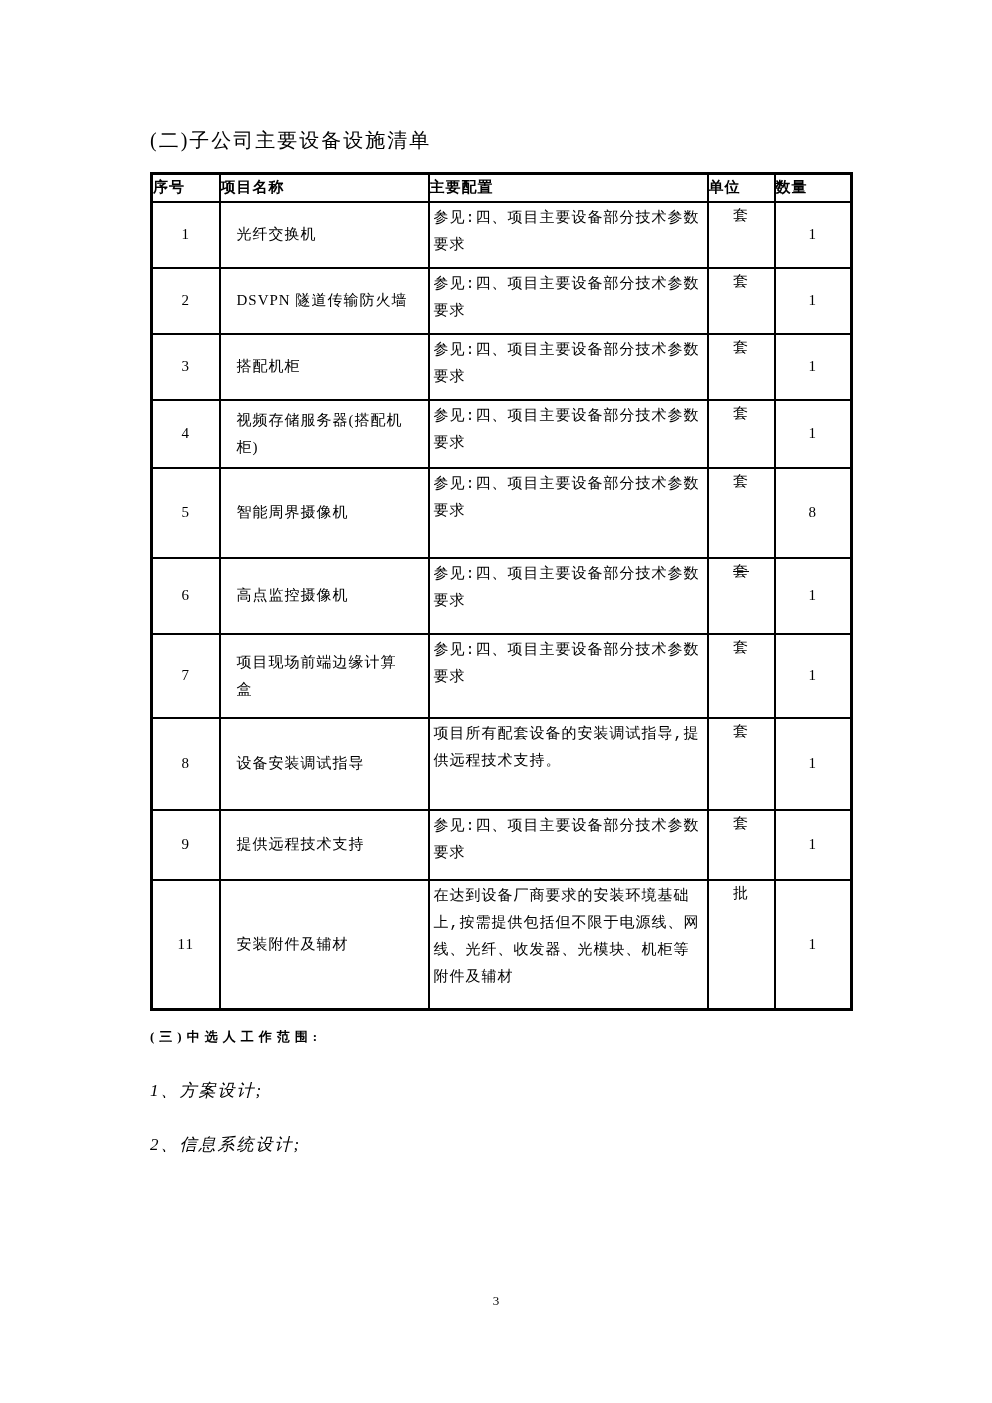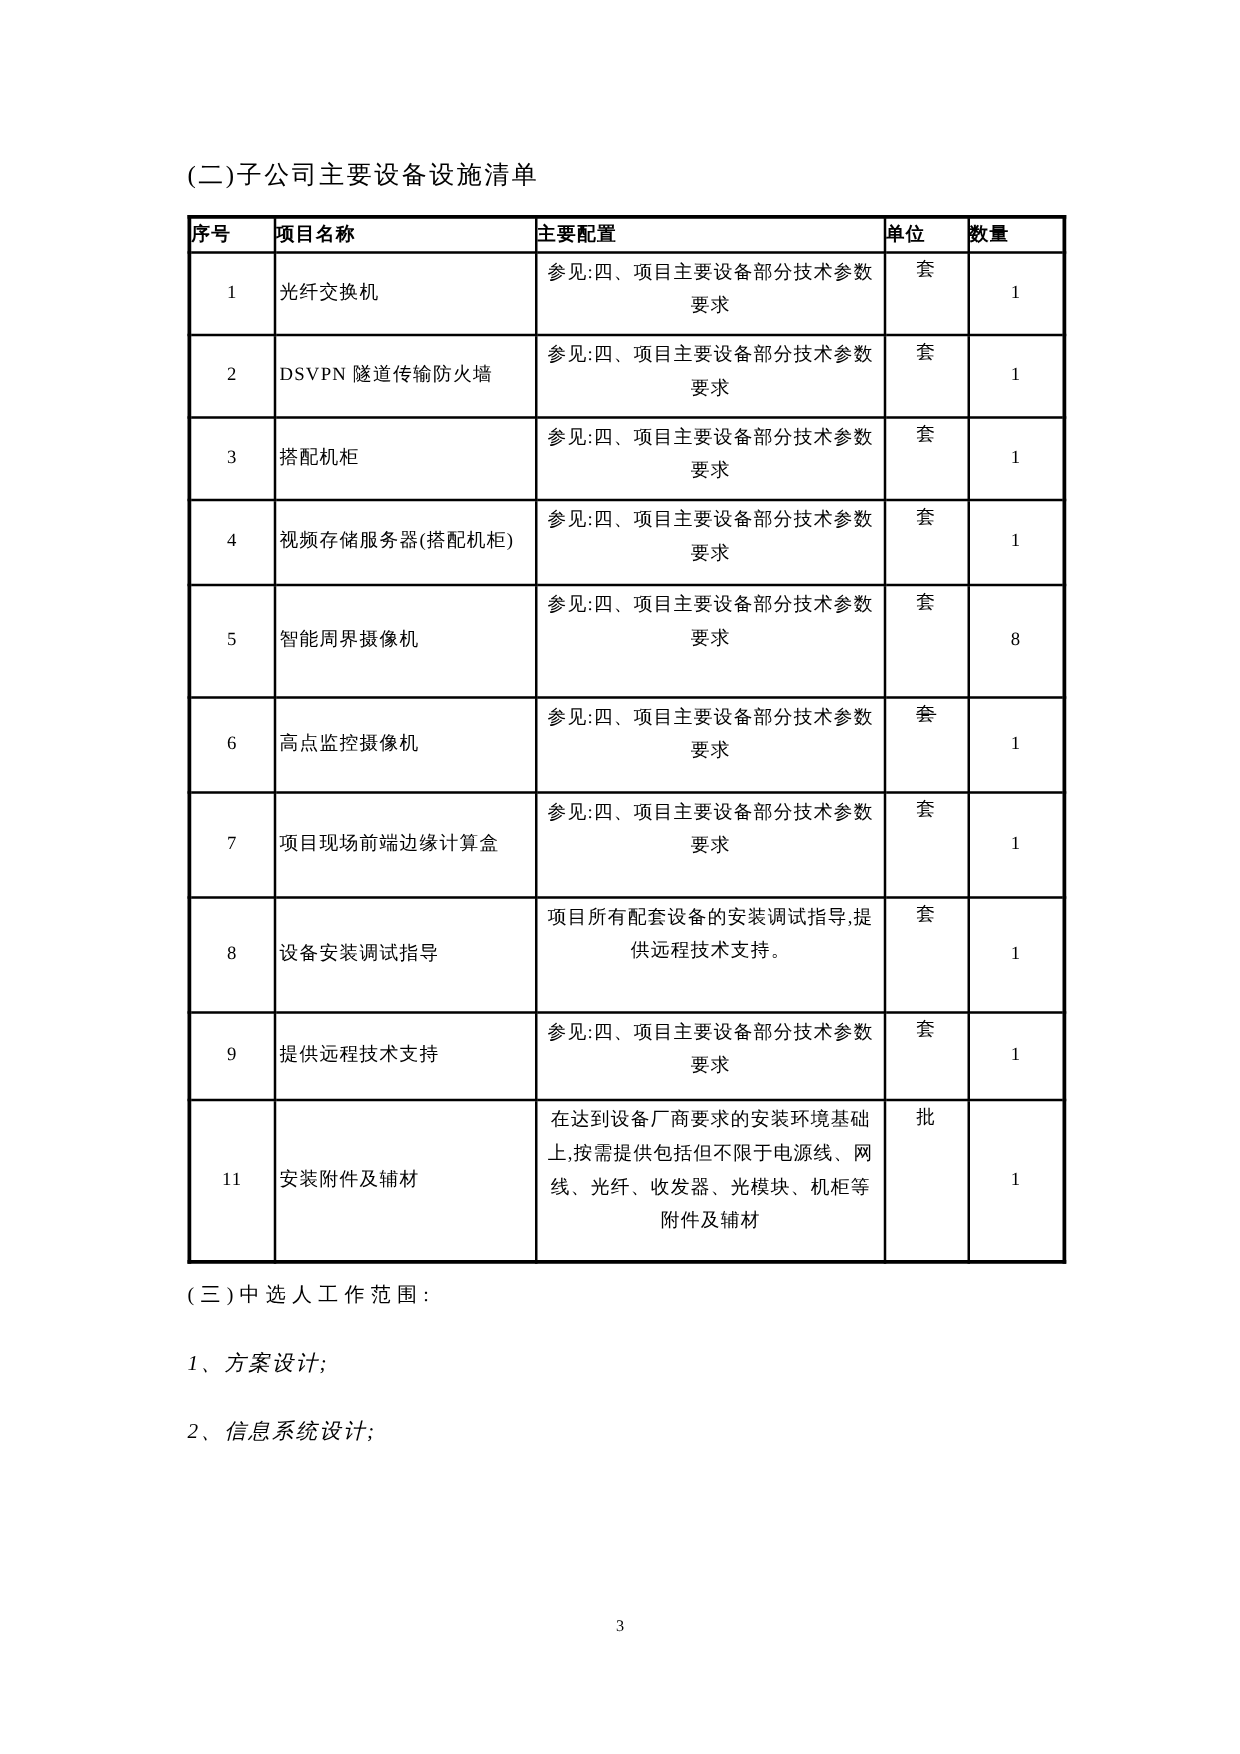--- a/index.html
+++ b/index.html
@@ -44,22 +44,22 @@
     vertical-align: middle;
     height: 28px;
     letter-spacing: 1px;
   }
   .col-no    { width: 68px; }
   .col-name  { width: 209px; }
   .col-conf  { width: 279px; }
   .col-unit  { width: 67px; }
   .col-qty   { width: 77px; }
   td.c-no   { text-align: center; vertical-align: middle; }
-  td.c-name { text-align: left; vertical-align: middle; padding: 0 3px; line-height: 27px; }
-  td.c-conf { text-align: center; vertical-align: top; padding: 2px 3px 0 4px; line-height: 27px; }
+  td.c-name { text-align: left; vertical-align: middle; padding: 0 16px; line-height: 27px; }
+  td.c-conf { text-align: left; vertical-align: top; padding: 2px 3px 0 4px; line-height: 27px; font-family: Liberation Mono, monospace; }
   td.c-unit { text-align: center; vertical-align: top; padding-top: 3px; }
   td.c-qty  { text-align: center; vertical-align: middle; }
   tbody tr:nth-child(1)  { height: 66px; }
   tbody tr:nth-child(2)  { height: 66px; }
   tbody tr:nth-child(3)  { height: 66px; }
   tbody tr:nth-child(4)  { height: 68px; }
   tbody tr:nth-child(5)  { height: 90px; }
   tbody tr:nth-child(6)  { height: 76px; }
   tbody tr:nth-child(7)  { height: 84px; }
   tbody tr:nth-child(8)  { height: 92px; }
@@ -74,22 +74,22 @@
   }
   .note-item {
     font-size: 16px;
     letter-spacing: 3.5px;
     line-height: 30px;
   }
   .note-item.first { margin-top: 14px; }
   .note-num-bold { font-weight: bold; letter-spacing: 2px; }
   .section3-heading {
     margin-top: 12px;
-    font-size: 16px;
-    font-weight: normal;
+    font-size: 13px;
+    font-weight: bold;
     letter-spacing: 5px;
     line-height: 28px;
   }
   .scope-item {
     margin-top: 26px;
     font-size: 17px;
     letter-spacing: 2px;
     line-height: 28px;
     font-style: italic;
   }

